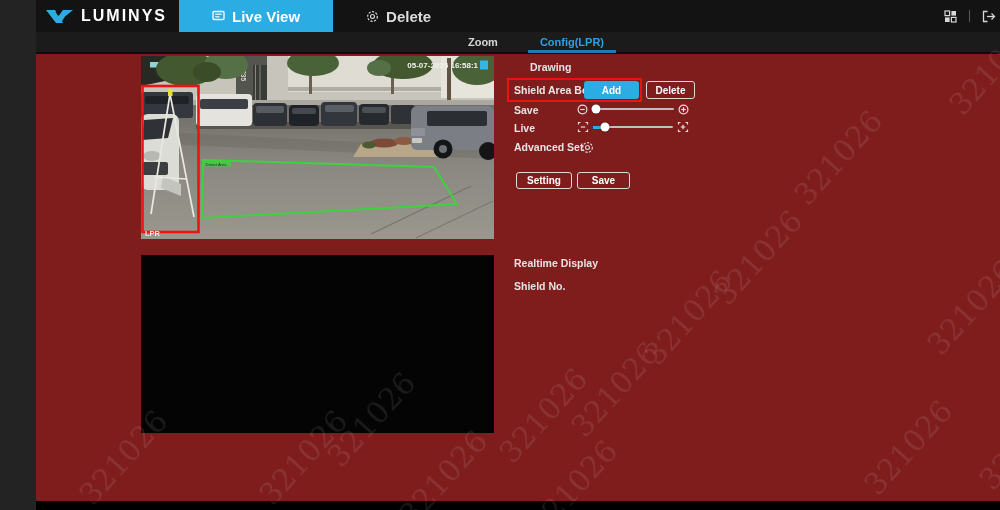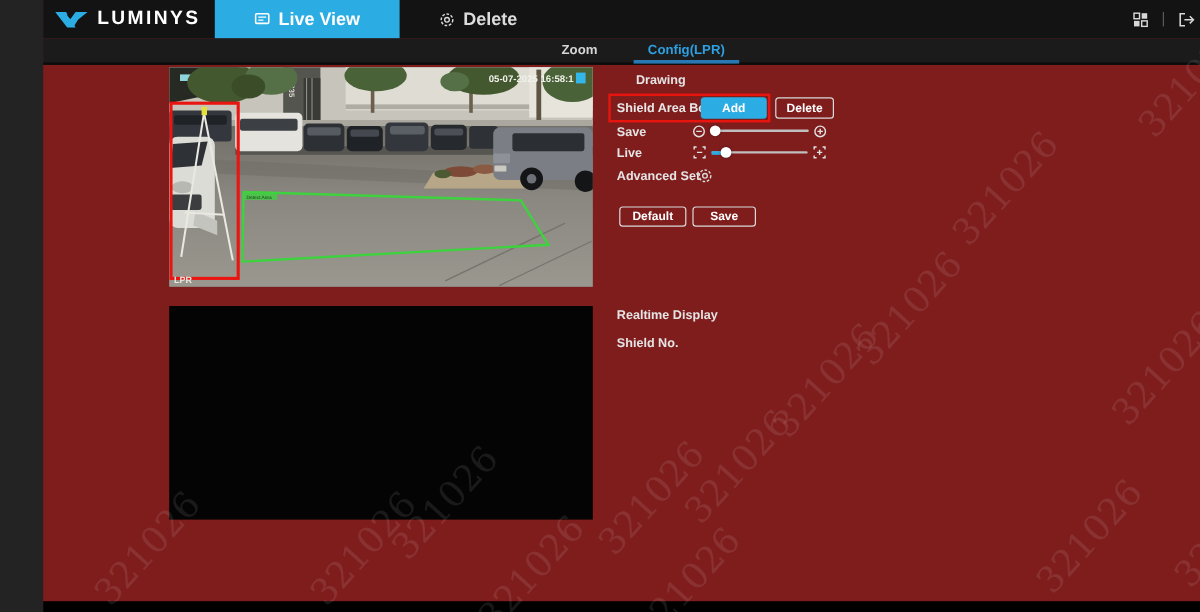--- a/index.html
+++ b/index.html
@@ -268,21 +268,21 @@
   </div>
 
   <div class="p-label" style="left:478px;top:141px;">Advanced Set</div>
   <span class="gear-adv">
     <svg width="13" height="13" viewBox="0 0 14 14">
       <circle cx="7" cy="7" r="5.2" fill="none" stroke="#d8d8d8" stroke-width="1.3" stroke-dasharray="2.4 1.5"></circle>
       <circle cx="7" cy="7" r="2.1" fill="none" stroke="#d8d8d8" stroke-width="1.2"></circle>
     </svg>
   </span>
 
-  <button class="btn btn-outline default-btn">Default</button>
+  <button class="btn btn-outline default-btn">Setting</button>
   <button class="btn btn-outline save-btn">Save</button>
 
   <div class="p-label" style="left:478px;top:257px;">Realtime Display</div>
   <div class="p-label" style="left:478px;top:280px;">Shield No.</div>
 
   <div class="bottom-bar"></div>
 
   <span class="wm" style="left:30px;top:440px;">321026</span>
   <span class="wm" style="left:210px;top:440px;">321026</span>
   <span class="wm" style="left:278px;top:402px;">321026</span>

